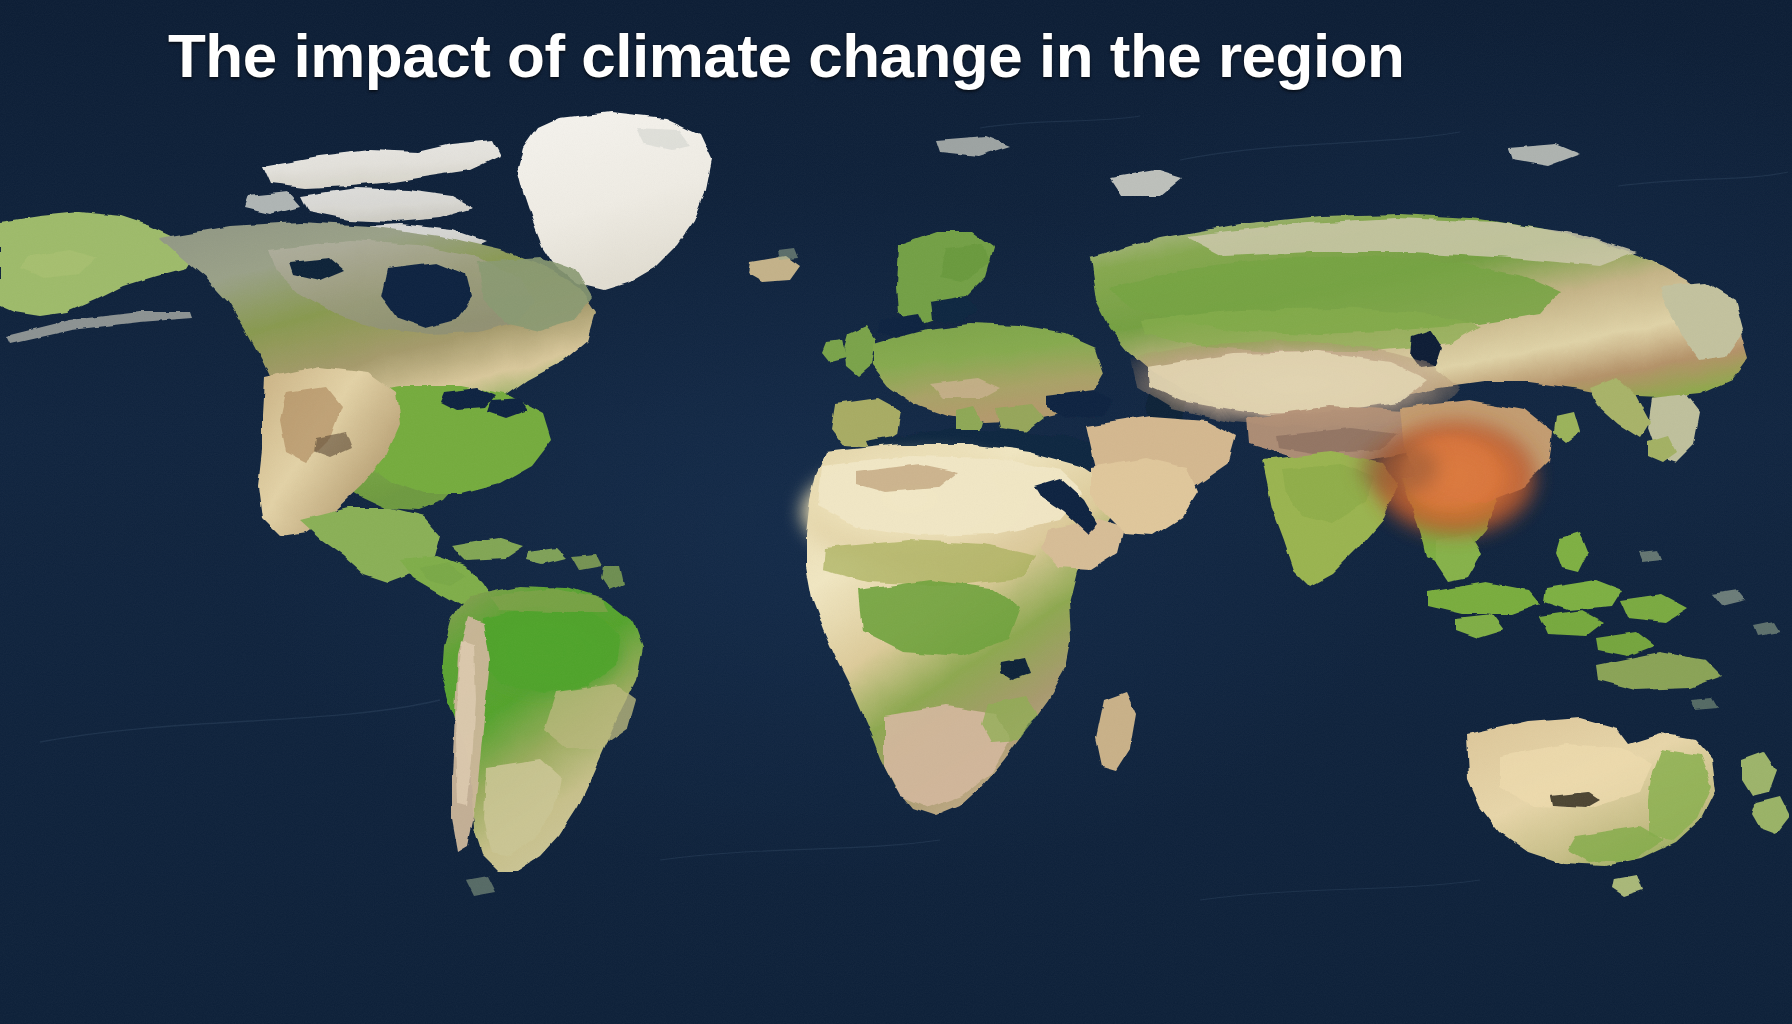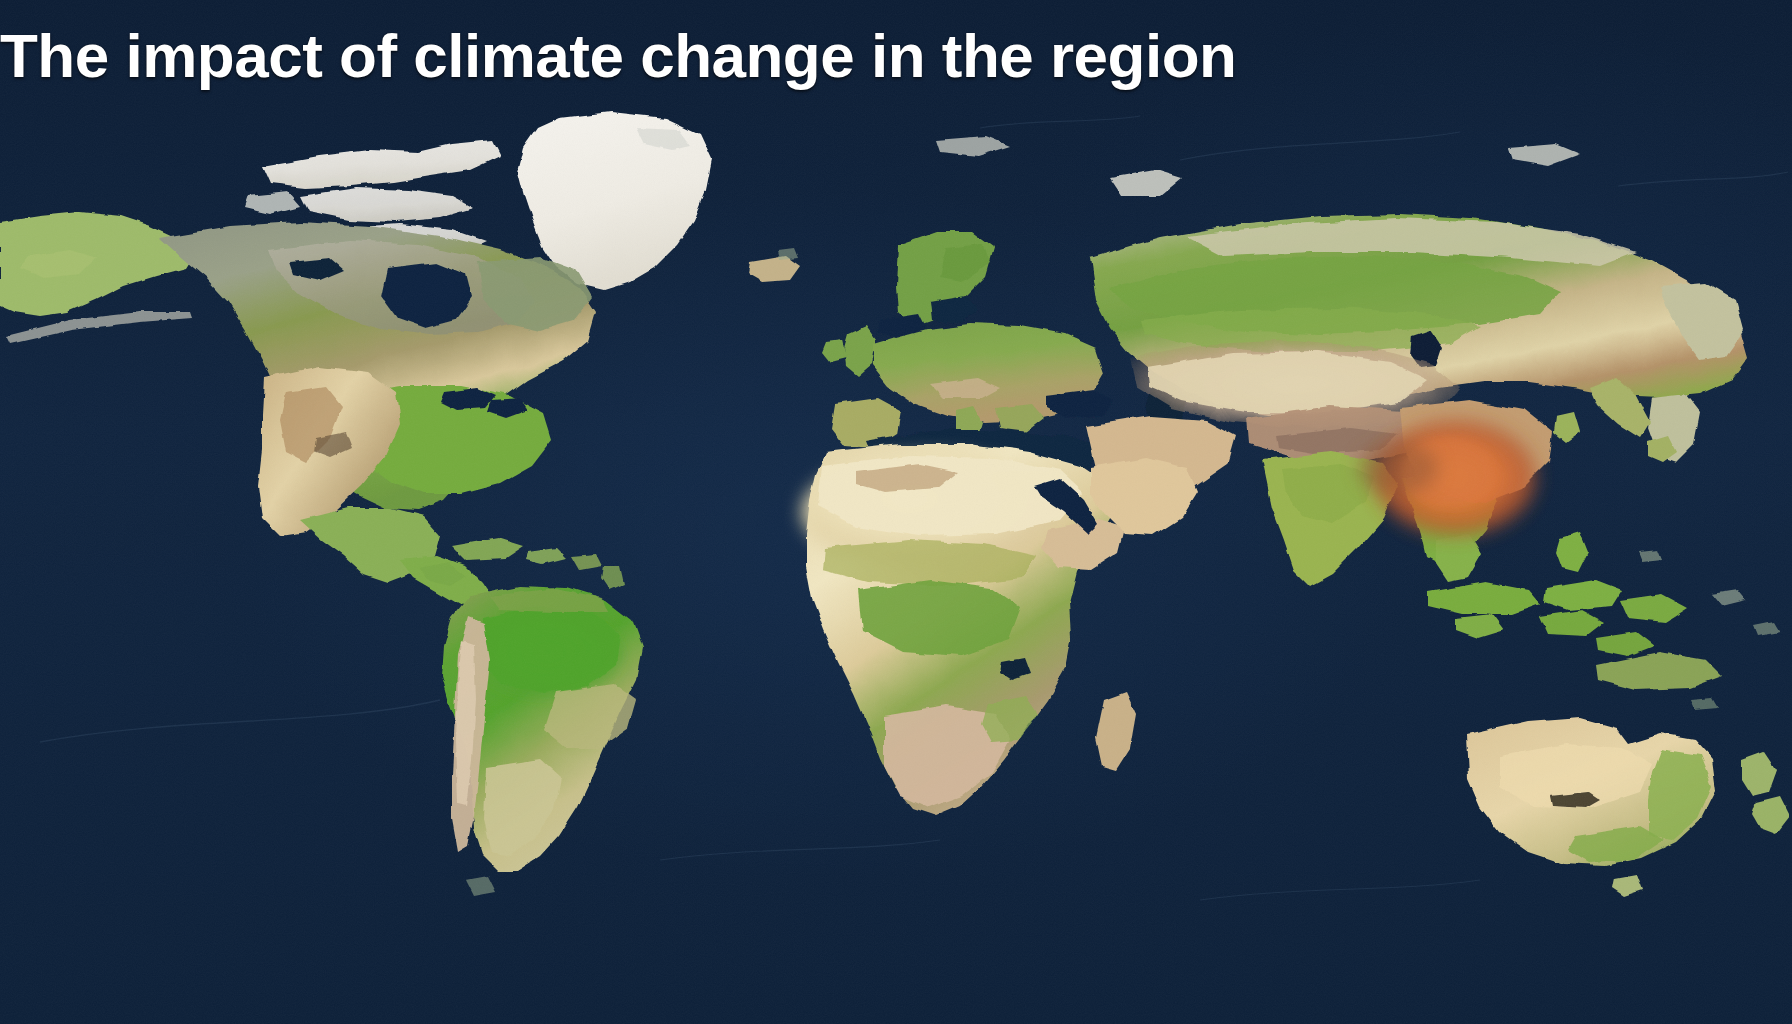--- a/index.html
+++ b/index.html
@@ -37,20 +37,21 @@
   }
   #title-bar {
     position: absolute;
     left: 0;
     top: 0;
     width: 1792px;
     height: 112px;
     display: flex;
     align-items: center;
     justify-content: flex-start;
+    padding-left: 168px;
     box-sizing: border-box;
     z-index: 20;
     pointer-events: none;
   }
   #page-title {
     color: #ffffff;
     font-family: "Liberation Sans", sans-serif;
     font-size: 62px;
     font-weight: 700;
     letter-spacing: -0.5px;

